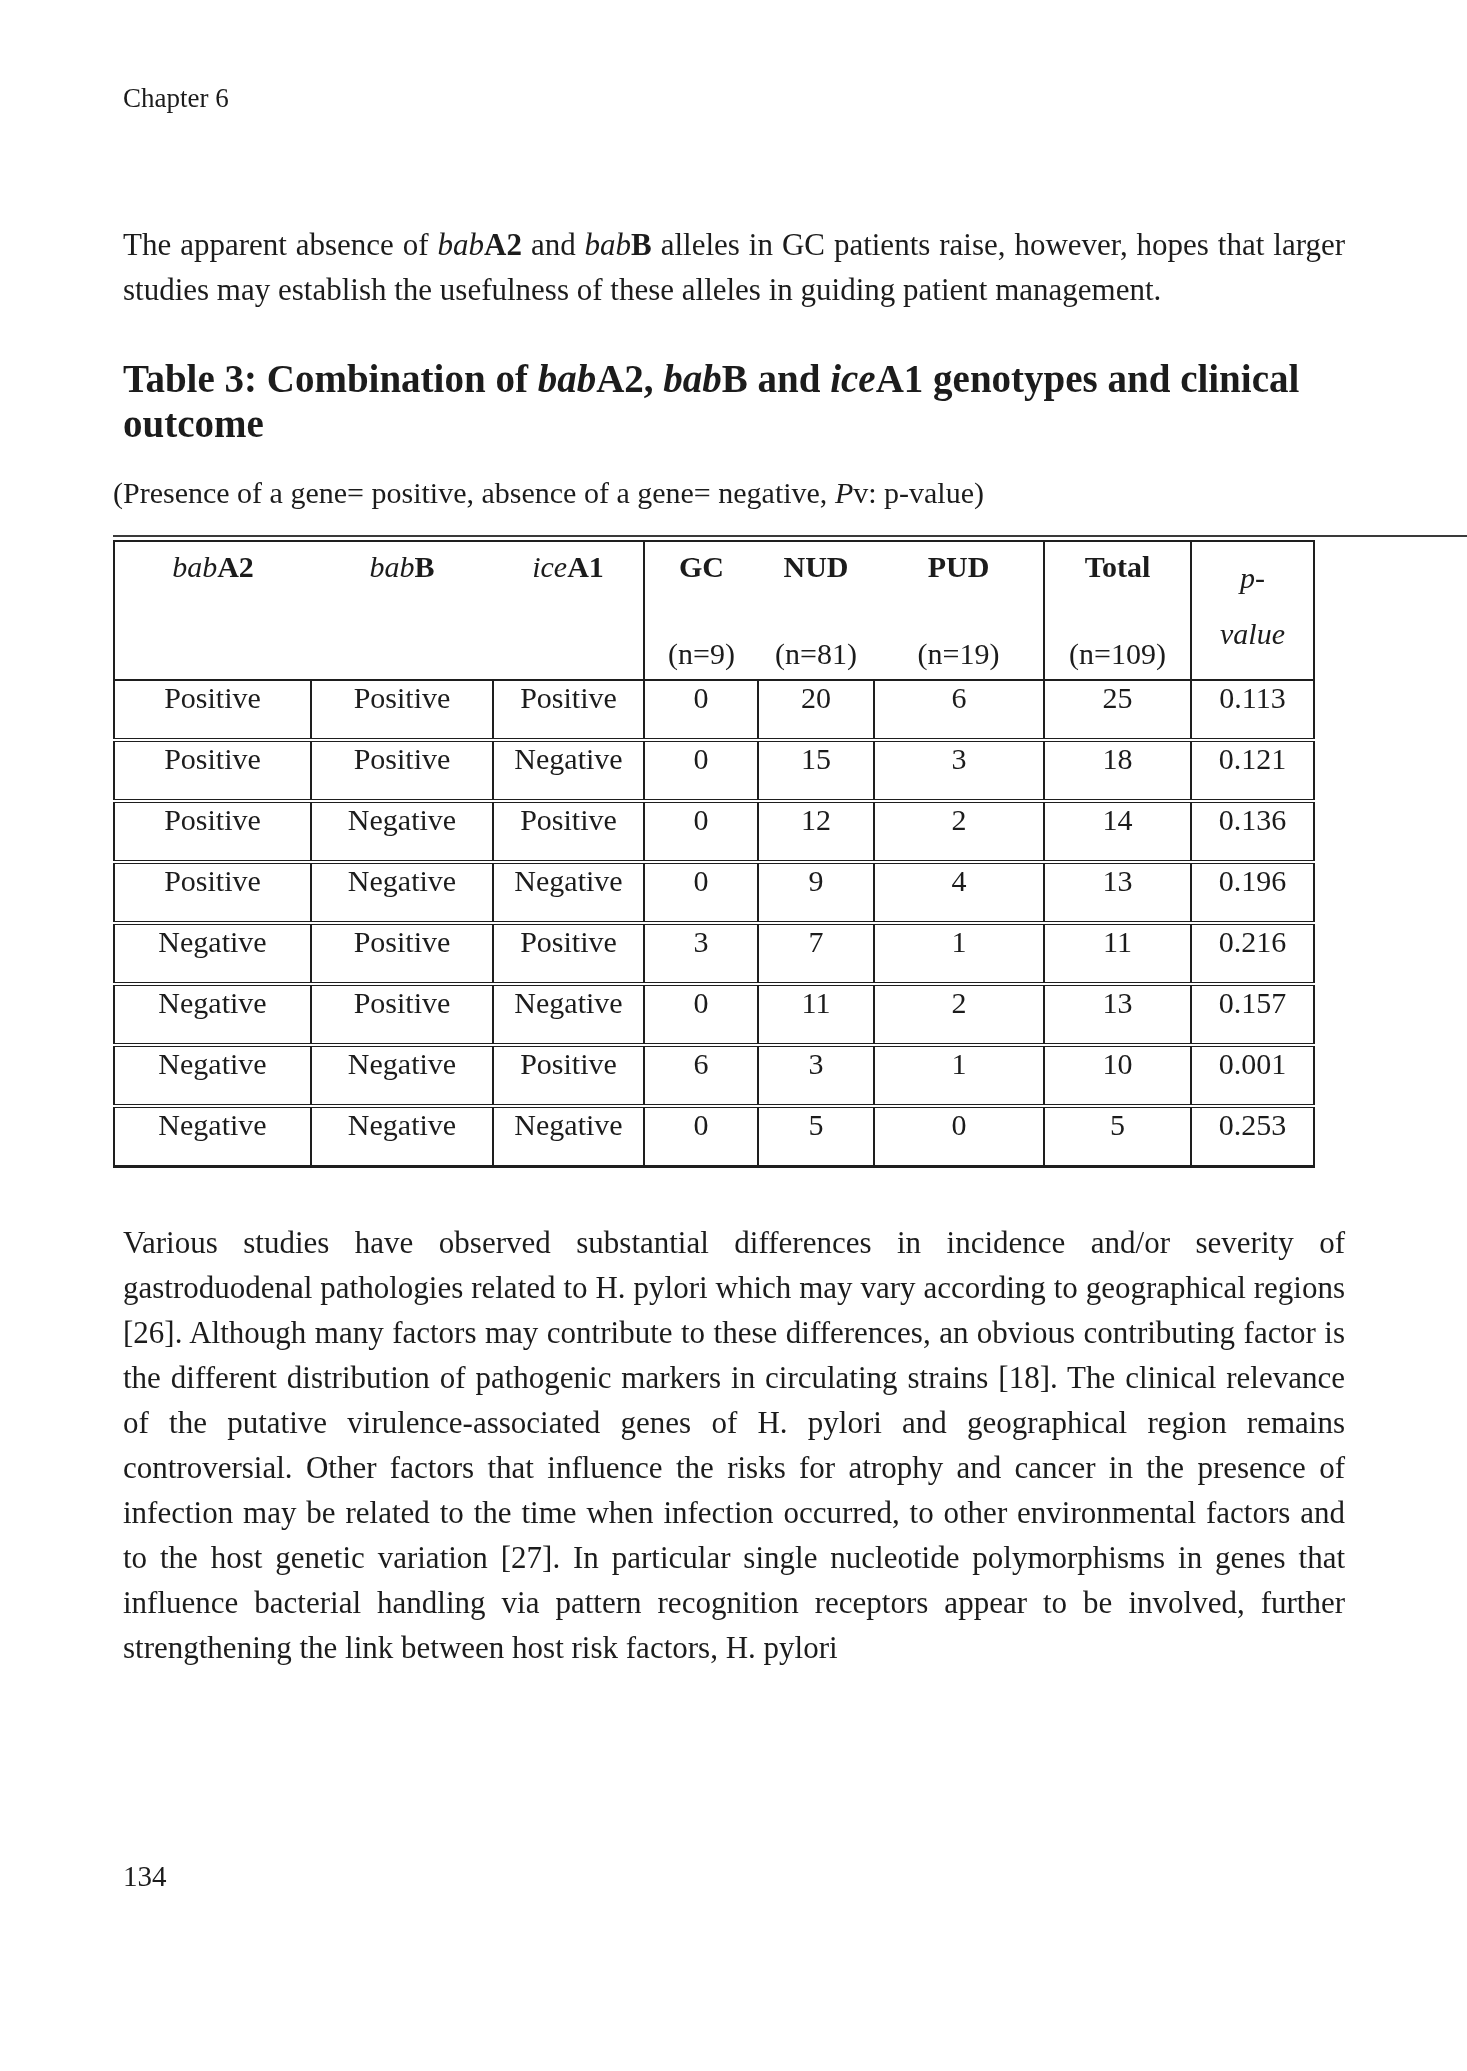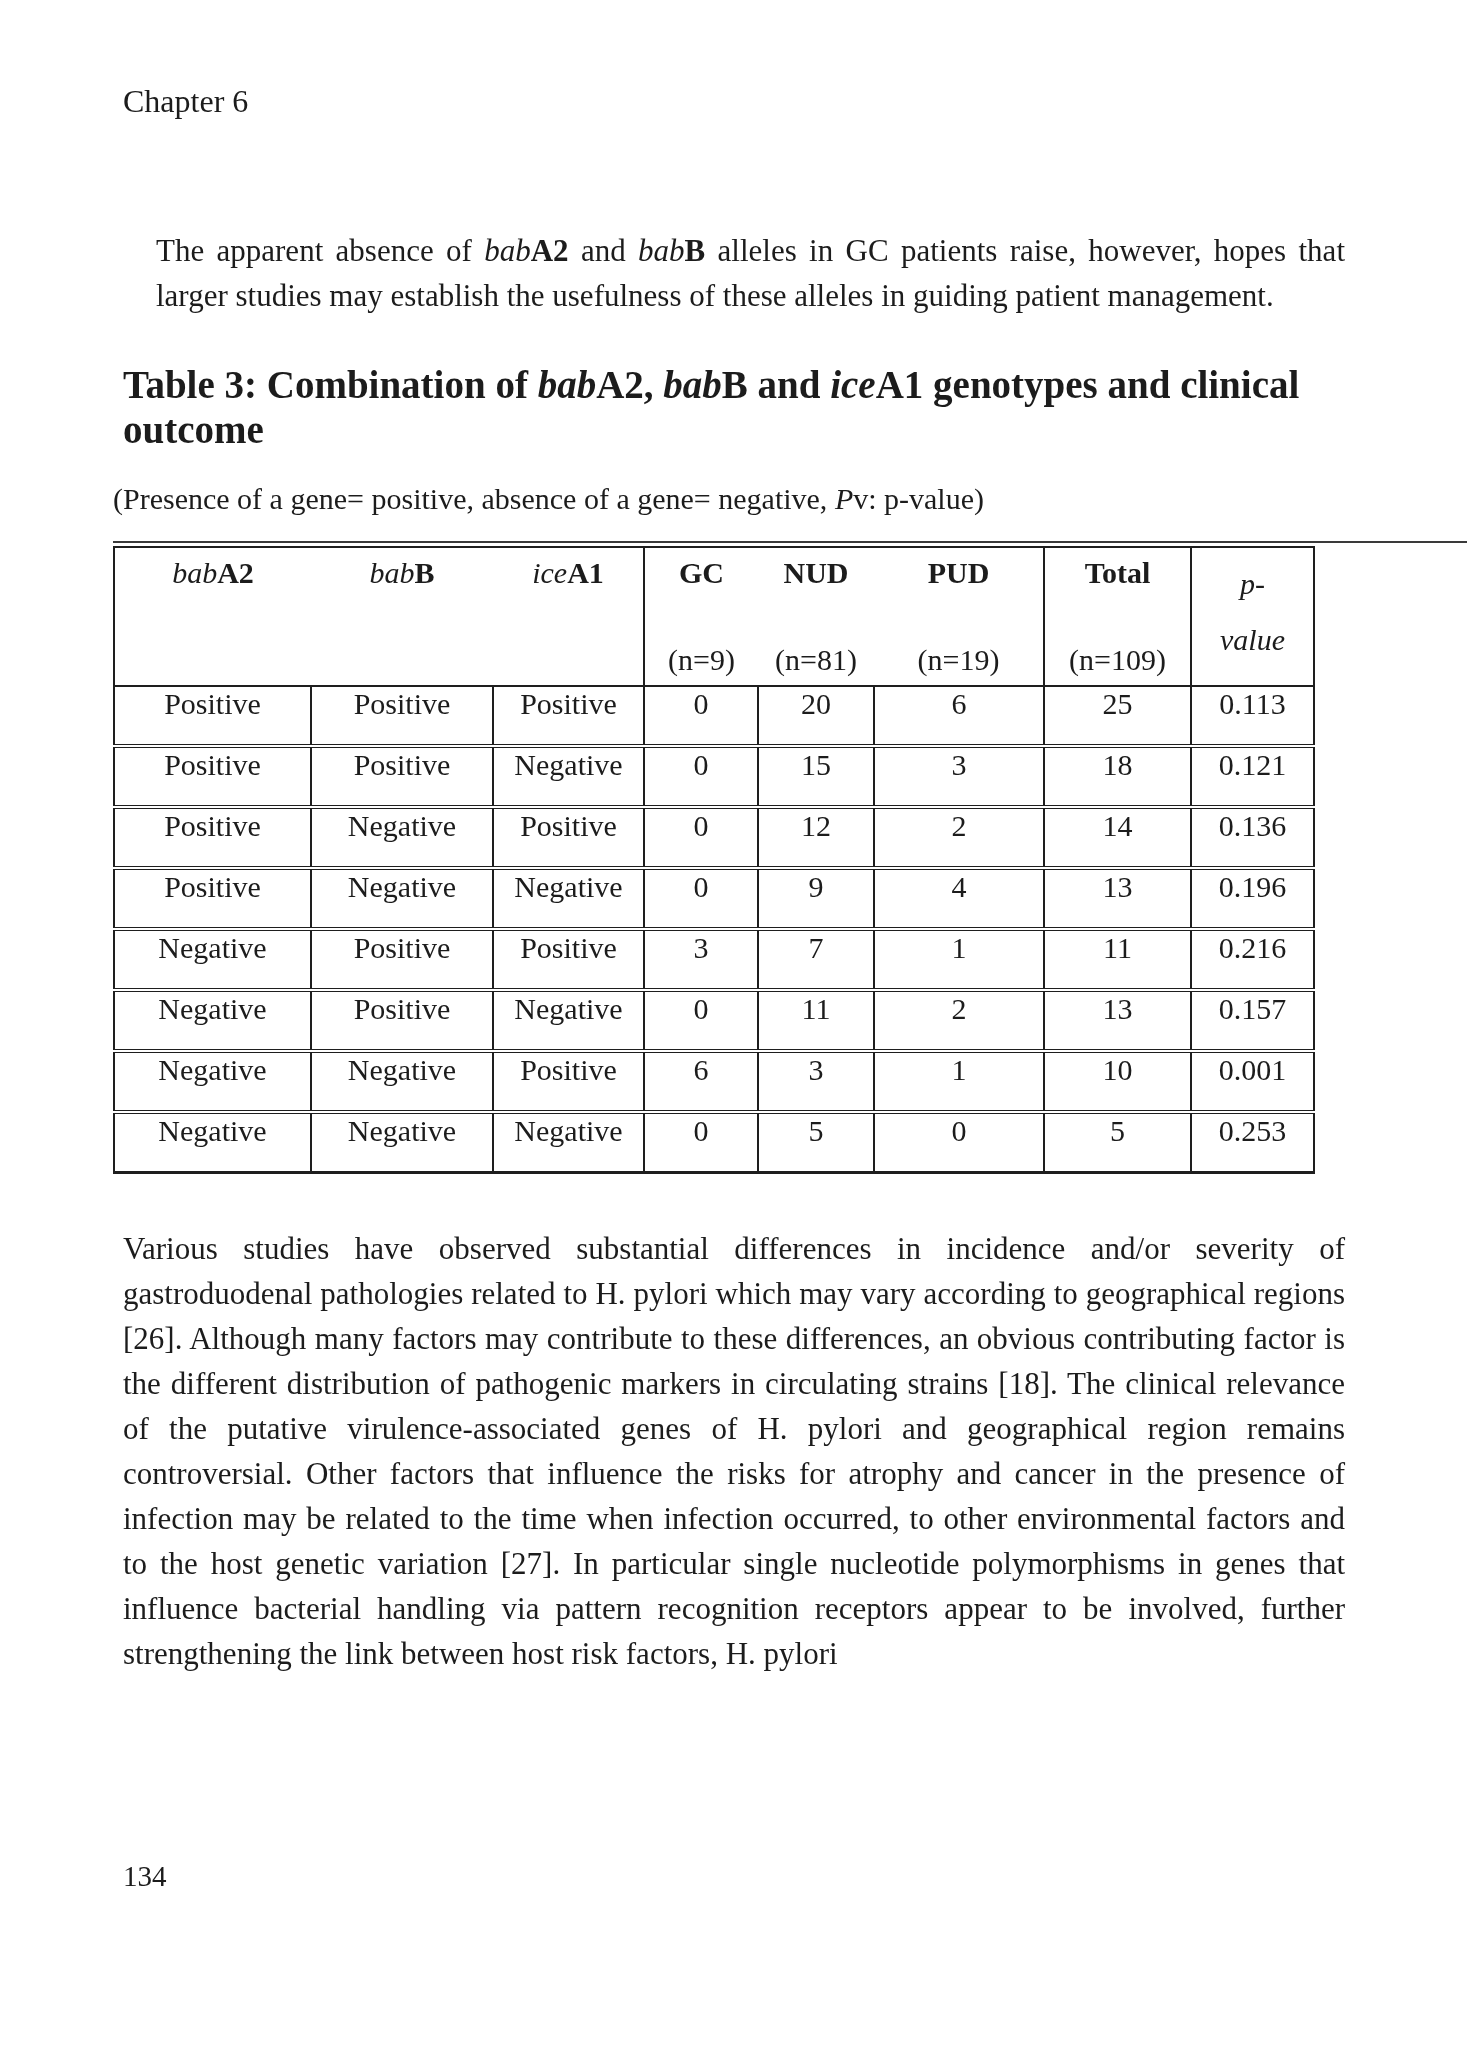--- a/index.html
+++ b/index.html
@@ -10,30 +10,30 @@
     font-family:"Liberation Serif","DejaVu Serif",serif;
     overflow:hidden;
   }
   .page {
     box-sizing:border-box;
     width:1467px; height:2071px;
     padding:82px 122px 0 123px;
     position:relative;
   }
   .chapter-header {
-    font-size:32px;
+    font-size:27px;
     line-height:1.2;
   }
   .body-text {
     font-size:31px;
     line-height:45px;
     text-align:justify;
     margin:0;
   }
-  .intro { margin-top:108px;margin-left:33px; }
+  .intro { margin-top:108px; }
   .table-caption {
     margin-top:44px;
     font-size:39px;
     line-height:45px;
     font-weight:bold;
   }
   .table-note {
     margin-top:24px;
     font-size:30px;
     line-height:45px;

